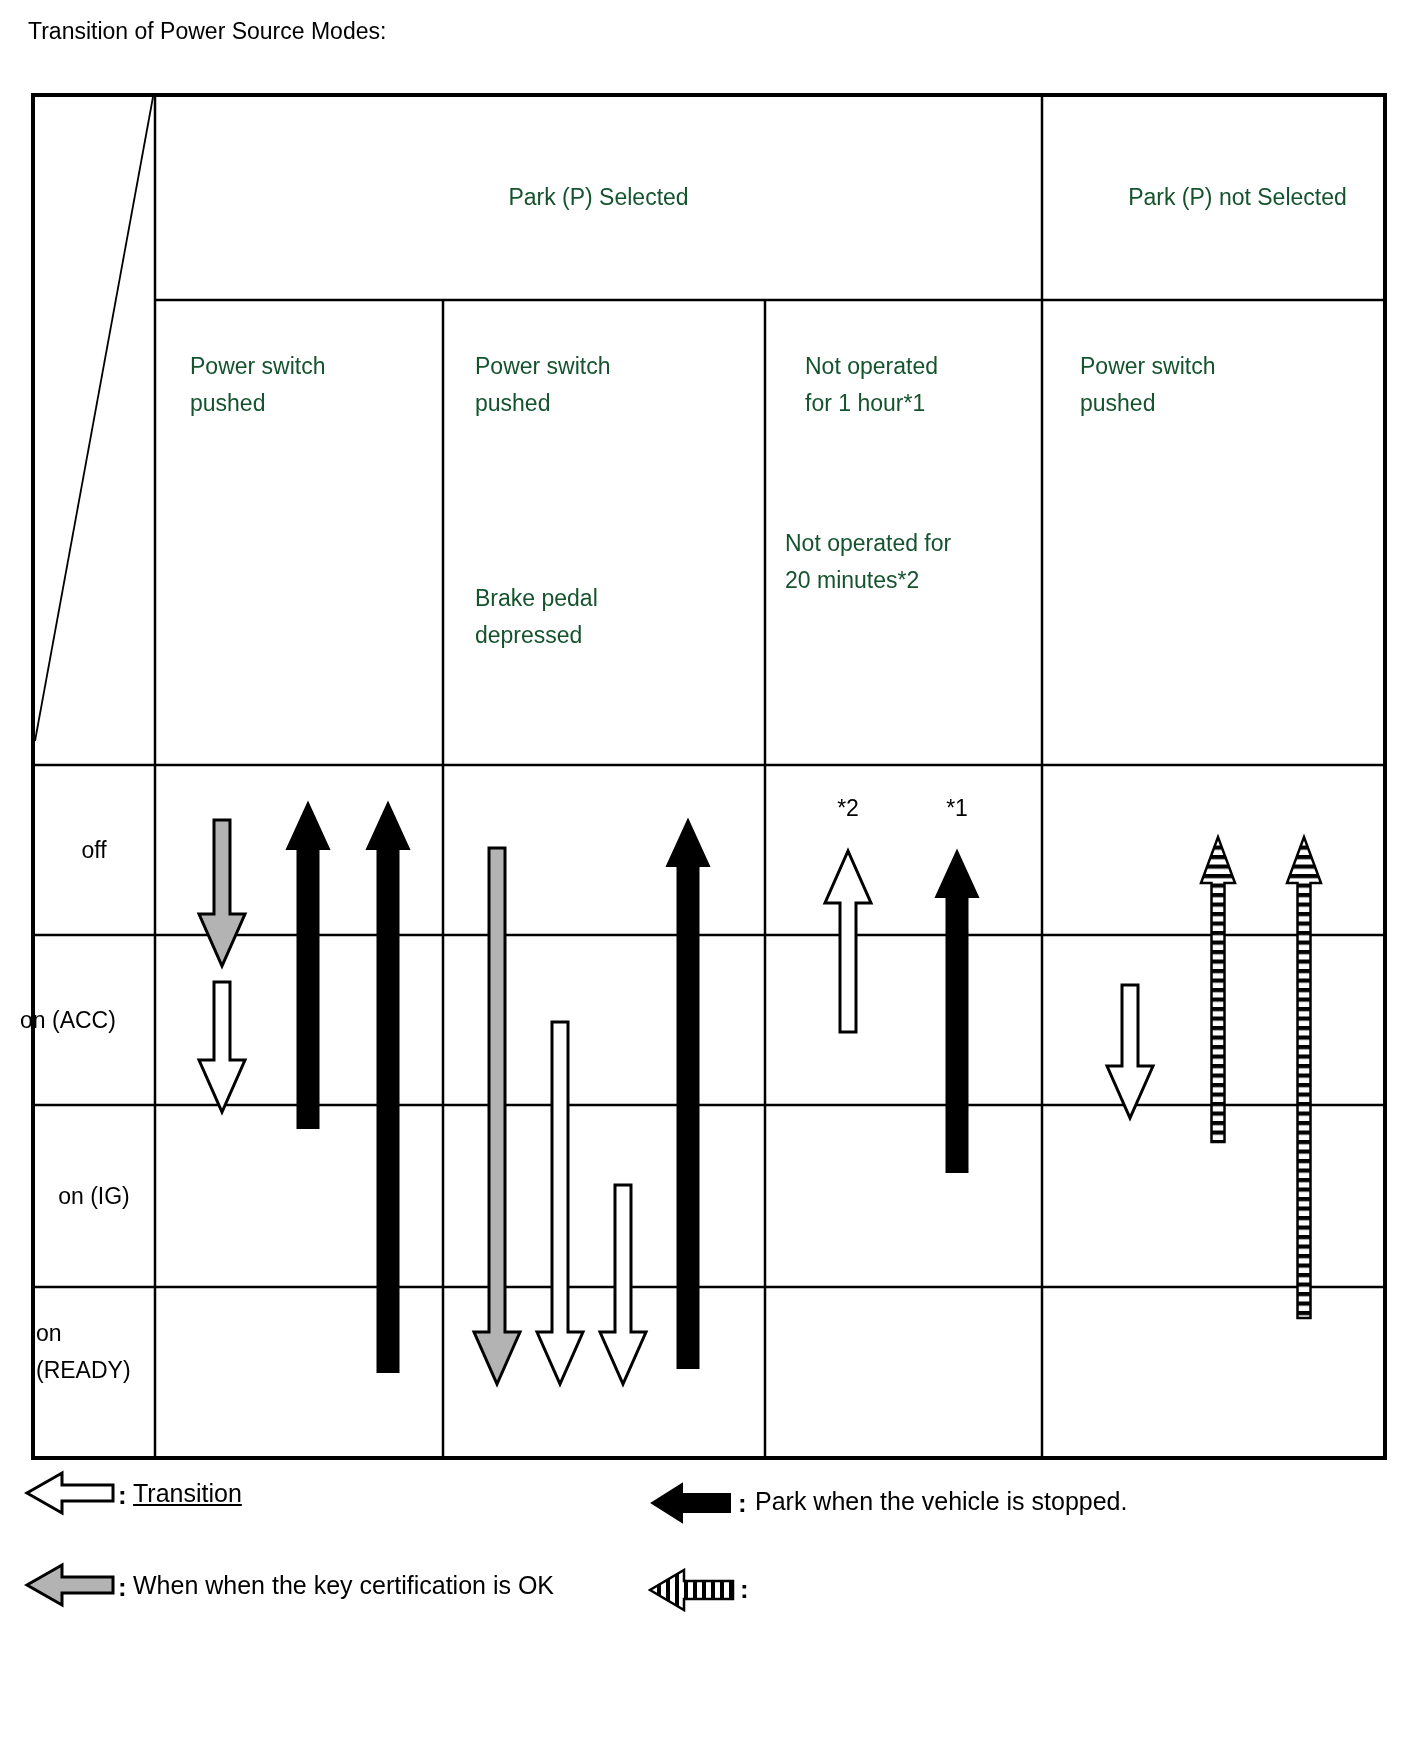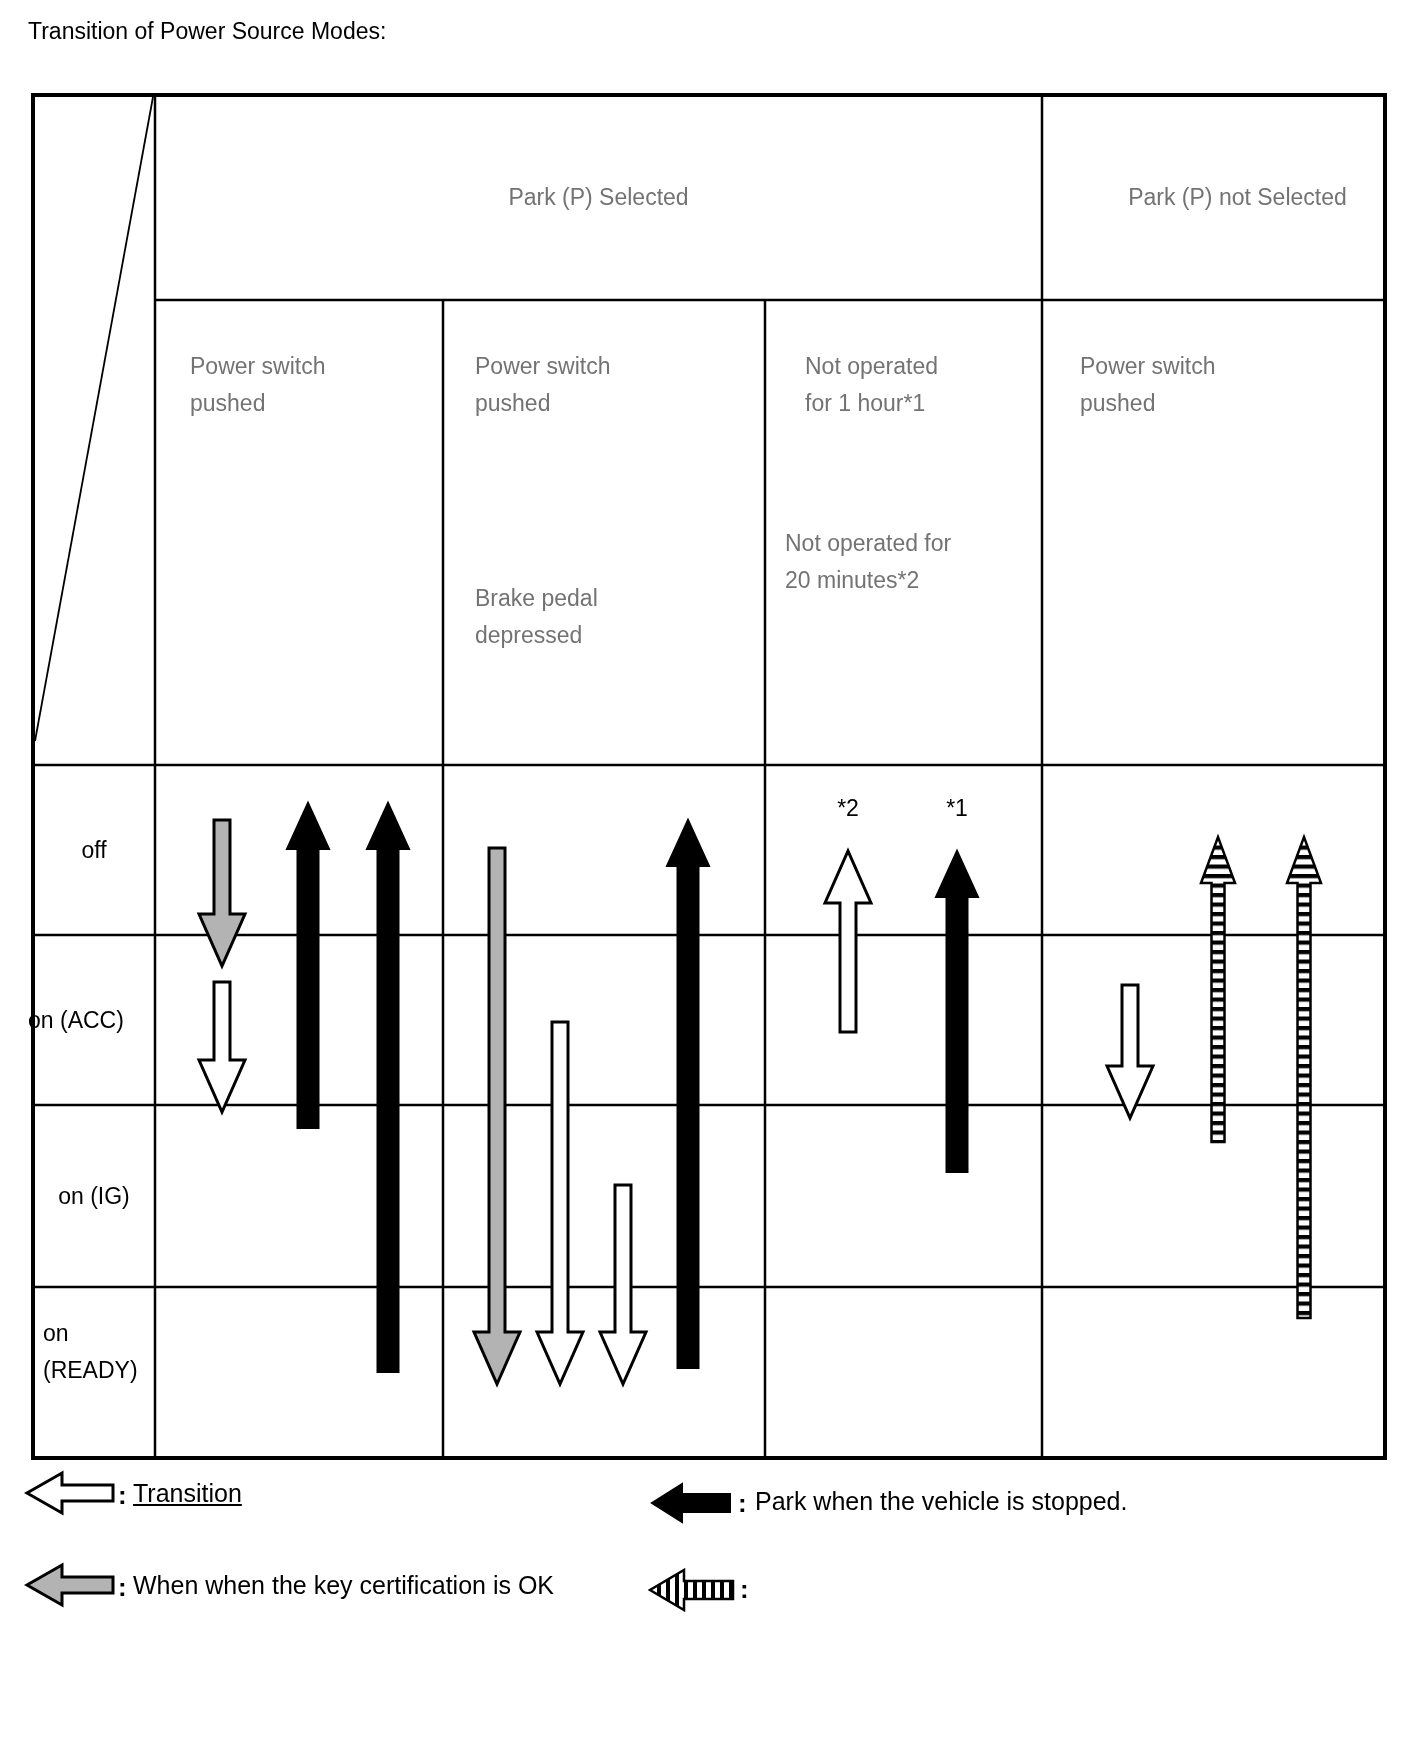--- a/index.html
+++ b/index.html
@@ -1,21 +1,21 @@
 <!DOCTYPE html>
 <html><head>
 <meta charset="utf-8">
 <style>
   html,body{margin:0;padding:0;background:#ffffff;}
   #canvas{
     position:relative;width:1424px;height:1763px;background:#ffffff;
     font-family:"Liberation Sans", sans-serif;color:#000;overflow:hidden;
   }
   .abs{position:absolute;}
-  .t{font-size:23px;line-height:37px;color:#737373;}
+  .t{font-size:23px;line-height:37px;color:#14532d;}
   .title{font-size:23px;white-space:nowrap;}
   .cellflex{display:flex;align-items:center;}
   .center{justify-content:center;text-align:center;}
   .nowrap{white-space:nowrap;}
   .rowlabel{font-size:23px;line-height:37px;}
   .annot{font-size:23px;transform:translateX(-50%);}
   .legend-text{font-size:25px;line-height:47px;}
   .legend-colon{font-size:26px;font-weight:bold;}
   svg{display:block;}
 </style>
@@ -78,27 +78,27 @@
   <div class="abs t" style="left:475px;top:580px;width:145px;">Brake pedal depressed</div>
 
   <div class="abs t" style="left:805px;top:348px;width:155px;">Not operated for 1 hour*1</div>
   <div class="abs t" style="left:785px;top:525px;width:195px;">Not operated for 20 minutes*2</div>
 
   <div class="abs t" style="left:1080px;top:348px;width:175px;">Power switch pushed</div>
 
   <div class="abs rowlabel cellflex center" style="left:33px;top:765px;width:122px;height:170px;">
     <span>off</span>
   </div>
-  <div class="abs rowlabel cellflex" style="left:28px;top:935px;width:105px;height:170px;">
+  <div class="abs rowlabel cellflex" style="left:20px;top:935px;width:105px;height:170px;">
     <span class="nowrap">on (ACC)</span>
   </div>
   <div class="abs rowlabel cellflex center" style="left:33px;top:1105px;width:122px;height:182px;">
     <span class="nowrap">on (IG)</span>
   </div>
-  <div class="abs rowlabel" style="left:43px;top:1315px;width:112px;">on (READY)</div>
+  <div class="abs rowlabel" style="left:36px;top:1315px;width:112px;">on (READY)</div>
 
   <div class="abs annot" style="left:848px;top:795px;">*2</div>
   <div class="abs annot" style="left:957px;top:795px;">*1</div>
 
   <svg class="abs" style="left:24px;top:1470px;" width="92" height="46" viewBox="0 0 92 46">
     <polygon points="89,15 38,15 38,3 3,23 38,43 38,31 89,31" fill="#ffffff" stroke="#000" stroke-width="3"></polygon>
   </svg>
   <div class="abs legend-colon" style="left:118px;top:1480px;">:</div>
   <div class="abs legend-text nowrap" style="left:133px;top:1470px;text-decoration:underline;">Transition</div>
 

